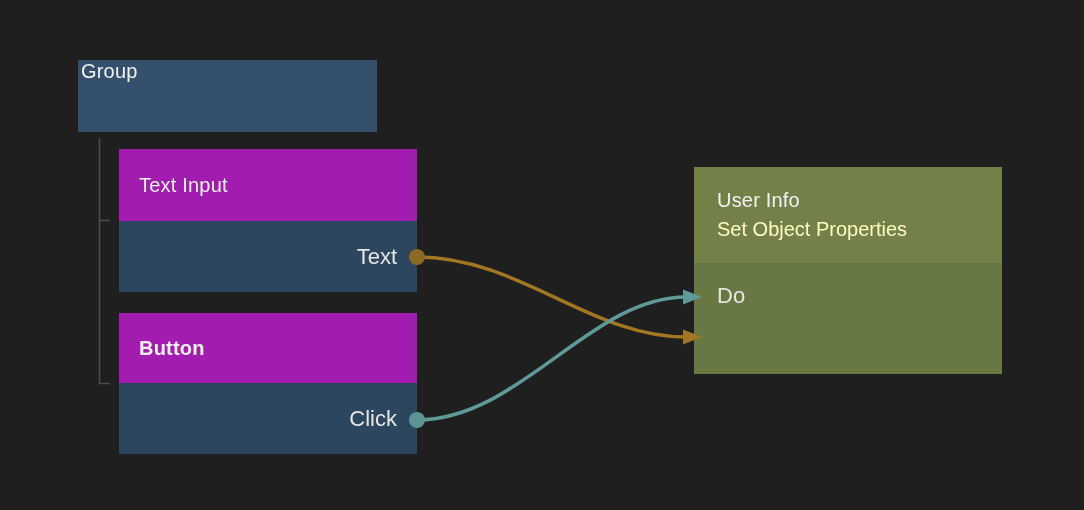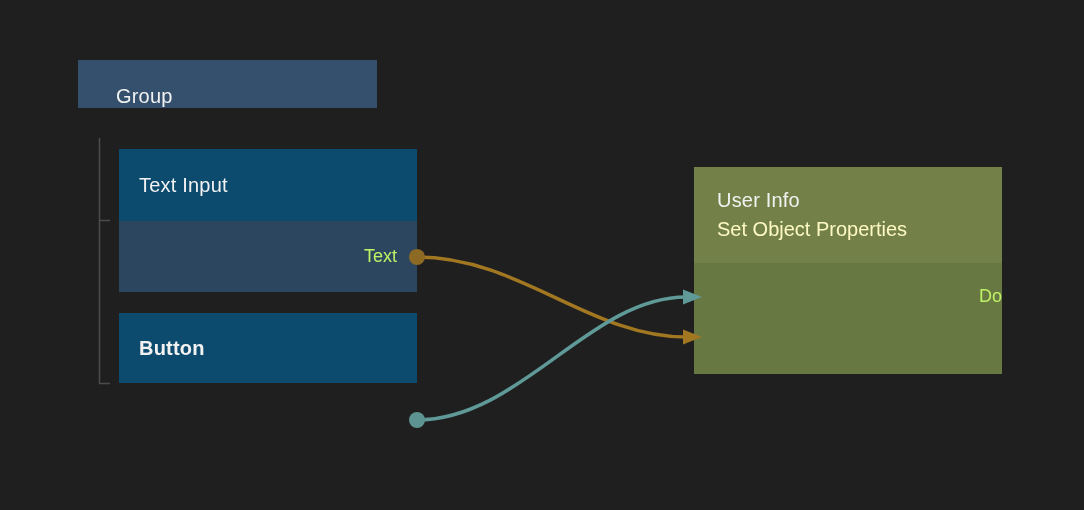--- a/index.html
+++ b/index.html
@@ -31,54 +31,54 @@
     box-sizing: border-box;
   }
   .node-title {
     font-size: 20px;
     color: #f2f2f2;
     letter-spacing: 0.2px;
   }
   
   .group-node {
     left: 78px; top: 60px;
-    width: 299px; height: 48px;
+    width: 299px; height: 72px;
     background: #35506c;
     display: flex;
-    align-items: flex-end;
-    padding-left: 38px;
+    align-items: flex-start;
+    padding-left: 3px;
   }
   
   .blue-node {
     left: 119px;
     width: 298px;
   }
   .text-input-node { top: 149px; height: 143px; }
   .button-node     { top: 313px; height: 141px; }
   .blue-node .node-header {
-    background: #0c4a6e;
+    background: #a21caf;
     display: flex;
     align-items: center;
     padding-left: 20px;
     box-sizing: border-box;
   }
   .text-input-node .node-header { height: 72px; }
   .button-node     .node-header { height: 70px; font-weight: bold; }
   .blue-node .node-body {
     background: #2d4660;
     display: flex;
     align-items: center;
     justify-content: flex-end;
     padding-right: 20px;
     height: 71px;
     box-sizing: border-box;
   }
   .port-label {
-    font-size: 18px;
-    color: #bef264;
+    font-size: 22px;
+    color: #e5e5e5;
   }
   
   .user-info-node {
     left: 694px; top: 167px;
     width: 308px; height: 207px;
   }
   .user-info-node .node-header {
     background: #738148;
     height: 96px;
     display: flex;
@@ -96,21 +96,20 @@
     background: #687843;
     height: 111px;
     padding-top: 13px;
     box-sizing: border-box;
   }
   .input-row {
     height: 40px;
     display: flex;
     align-items: center;
     padding-left: 23px;
-    justify-content: flex-end;
   }
 </style>
 </head>
 <body>
 
 <div class="canvas">
 
   <svg class="layer tree-layer">
     <path d="M110,220.5 H99.5 M99.5,138 V383.5 H110" fill="none" stroke-width="1.5" stroke="#4c4c4c"></path>
   </svg>
@@ -125,20 +124,23 @@
     </div>
     <div class="node-body">
       <div class="port-label">Text</div>
     </div>
   </div>
 
   <div class="node blue-node button-node">
     <div class="node-header">
       <div class="node-title">Button</div>
     </div>
+    <div class="node-body">
+      <div class="port-label">Click</div>
+    </div>
   </div>
 
   <div class="node user-info-node">
     <div class="node-header">
       <div class="node-title">User Info</div>
       <div class="node-subtitle">Set Object Properties</div>
     </div>
     <div class="node-body">
       <div class="input-row">
         <div class="port-label">Do</div>

